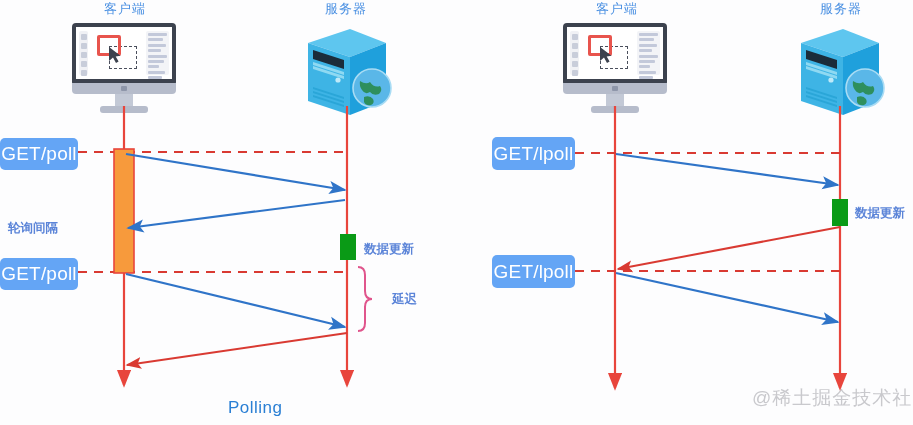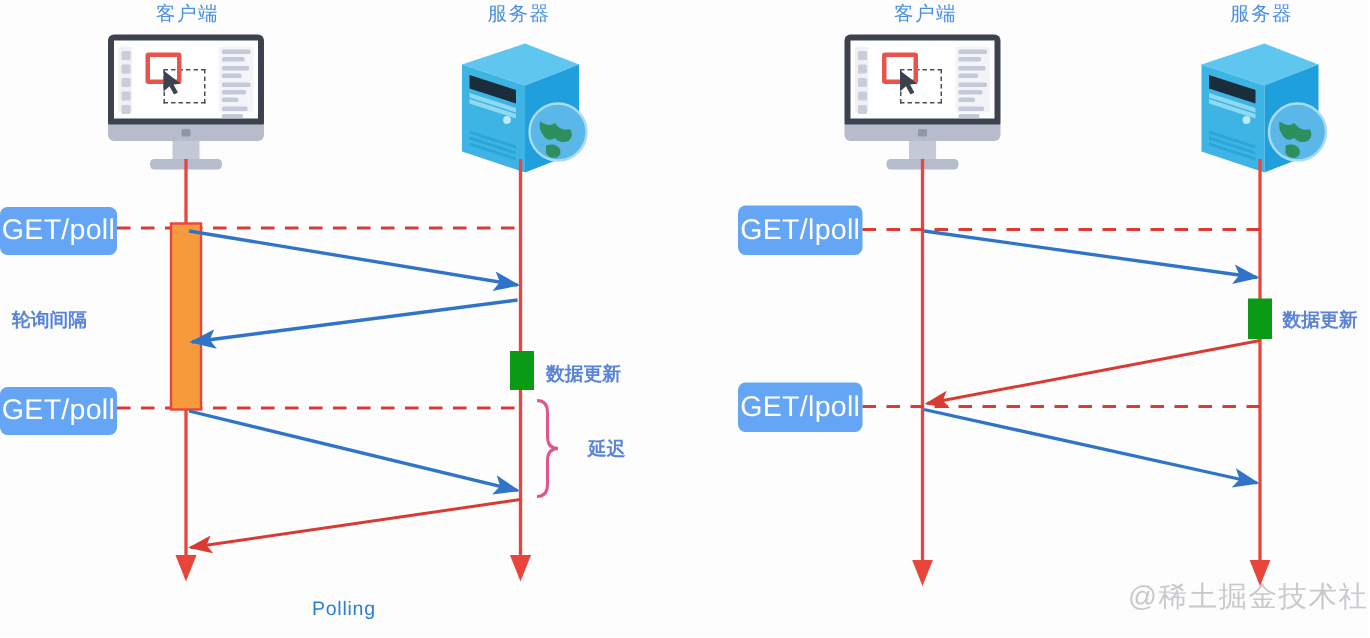--- a/index.html
+++ b/index.html
@@ -44,23 +44,24 @@
   .cn-label {
     position: absolute;
     color: #5b84d8;
     font-size: 12.5px;
     font-weight: bold;
     white-space: nowrap;
   }
   .mode-label {
     position: absolute;
     color: #2a7fd4;
-    font-size: 13px;
+    font-size: 17px;
     white-space: nowrap;
     letter-spacing: 0.5px;
+    margin-left: 20px;
   }
   .watermark {
     position: absolute;
     color: #c9c9cd;
     font-size: 19px;
     white-space: nowrap;
     letter-spacing: 1px;
   }
   
   .monitor { position: absolute; }
@@ -186,21 +187,21 @@
     <polygon points="15,70 46,80 46,82 15,72" fill="#2aa6d8"></polygon>
     <circle cx="74" cy="63" r="19" fill="#5ab7e8"></circle>
     <circle cx="74" cy="63" r="19" fill="none" stroke="#a9dcf4" stroke-width="1.6"></circle>
     <path d="M62 56 q6 4 10 1 q4 6 10 4 q3 4 -1 8 q-6 2 -9 -2 q-5 3 -8 -2 q-3 -4 -2 -9 z" fill="#2e8f5e"></path>
     <path d="M66 72 q6 -2 9 2 q2 4 -2 6 q-5 1 -7 -3 z" fill="#2e8f5e"></path>
   </svg>
 
   <div class="req-box" style="left:0px; top:138px; width:78px; height:32px;">GET/poll</div>
   <div class="req-box" style="left:0px; top:258px; width:78px; height:32px;">GET/poll</div>
 
-  <div class="cn-label" style="left:8px; top:205px;">轮询间隔</div>
+  <div class="cn-label" style="left:8px; top:220px;">轮询间隔</div>
   <div class="cn-label" style="left:364px; top:241px;">数据更新</div>
   <div class="cn-label" style="left:392px; top:291px;">延迟</div>
 
   <div class="mode-label" style="left:208px; top:398px;">Polling</div>
 
   <div class="node-title" style="left:557px; top:0px; width:120px;">客户端</div>
   <div class="node-title" style="left:785px; top:0px; width:112px;">服务器</div>
 
   <div class="monitor" style="left:563px; top:23px;">
     <div class="mon-bezel"></div>

